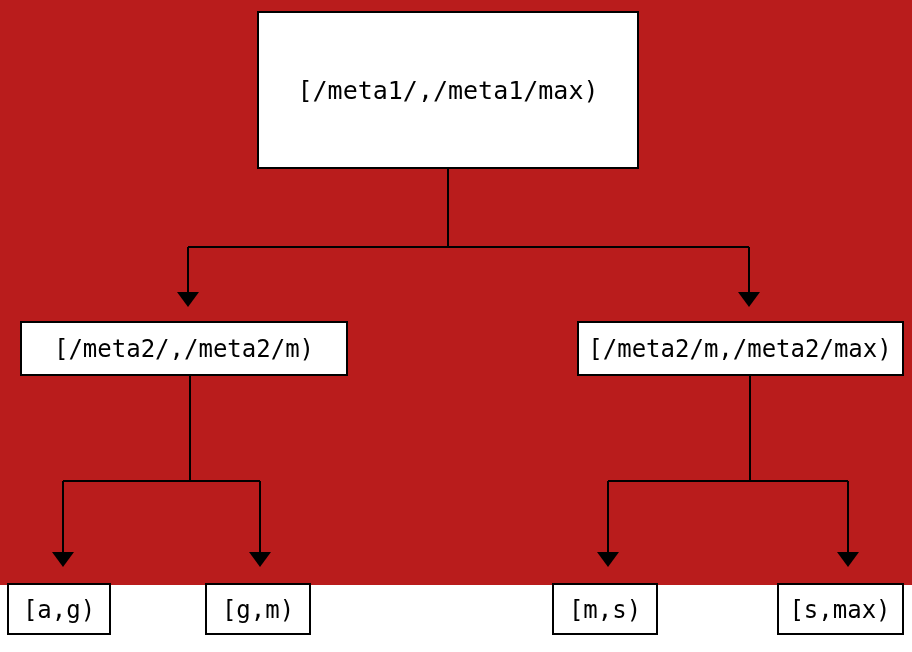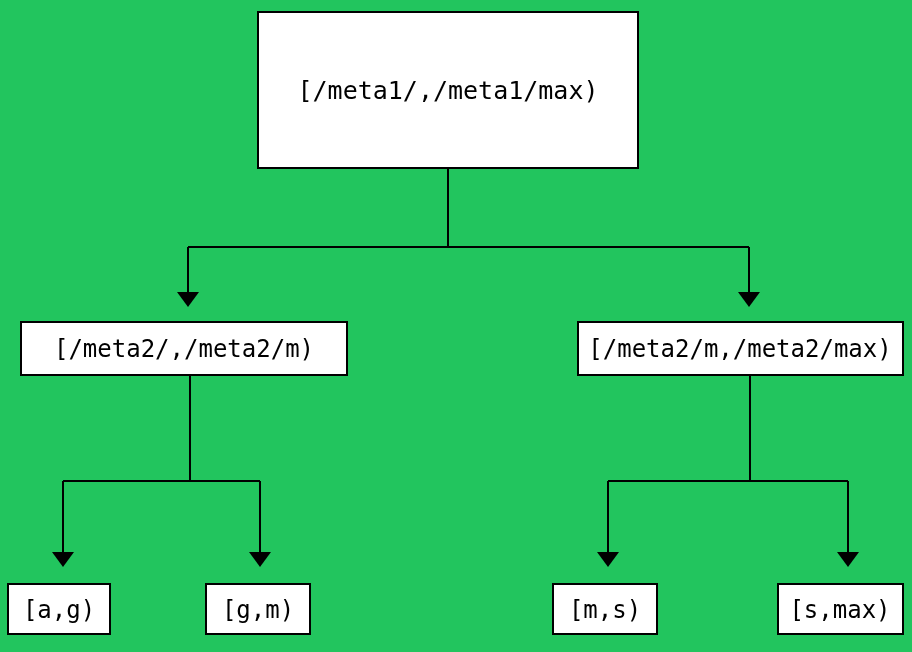--- a/index.html
+++ b/index.html
@@ -10,22 +10,22 @@
   }
   body {
     width: 912px;
     height: 652px;
     overflow: hidden;
     font-family: "DejaVu Sans Mono", "Liberation Mono", monospace;
   }
   #diagram-root {
     position: relative;
     width: 912px;
-    height: 652px;
-    background: #22c55e;
+    height: 585px;
+    background: #b91c1c;
   }
   svg.tree-canvas {
     display: block;
     width: 912px;
     height: 652px;
   }
   .node-box {
     fill: #ffffff;
     stroke: #000000;
     stroke-width: 2.4;

